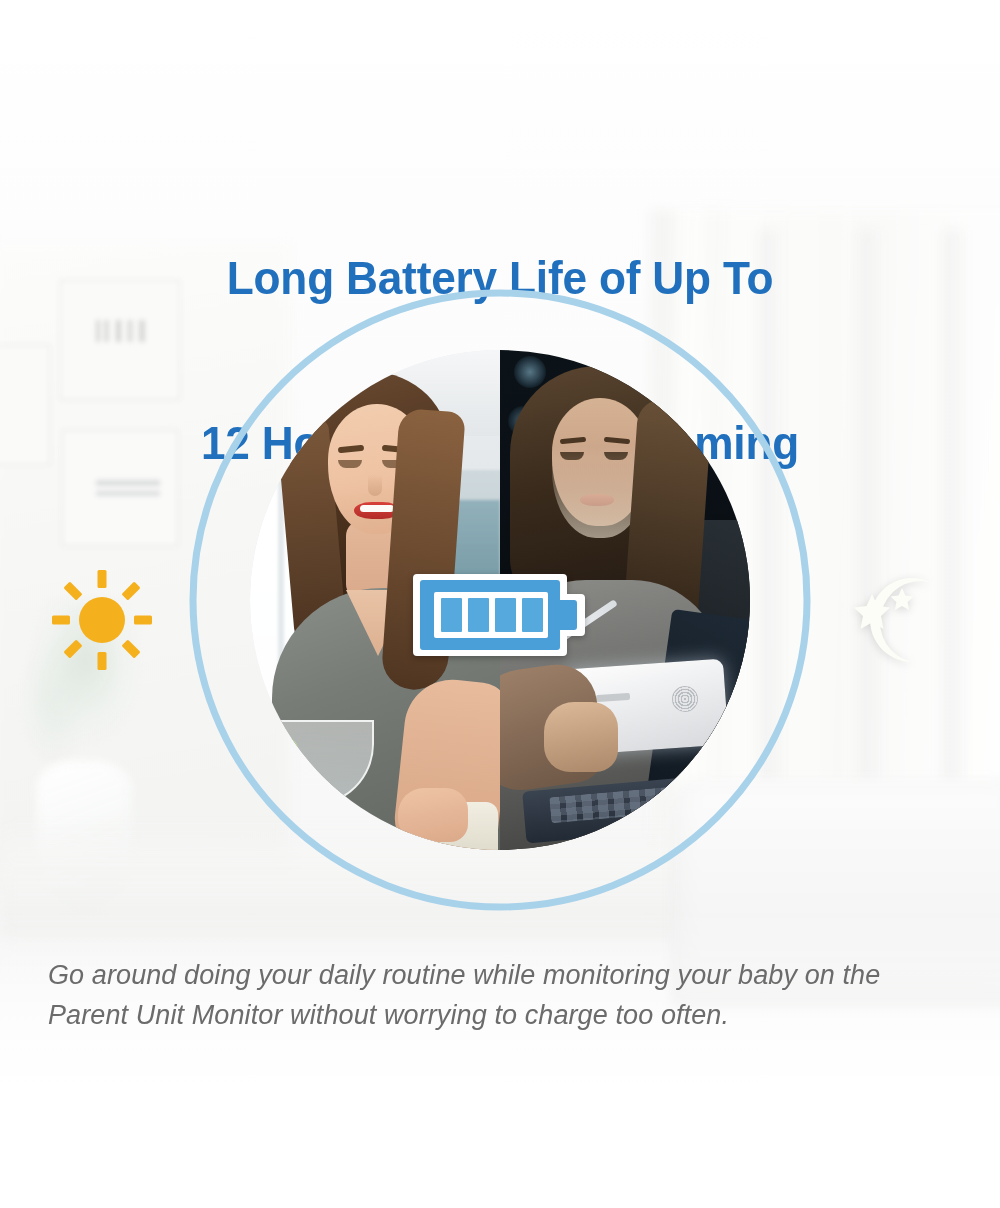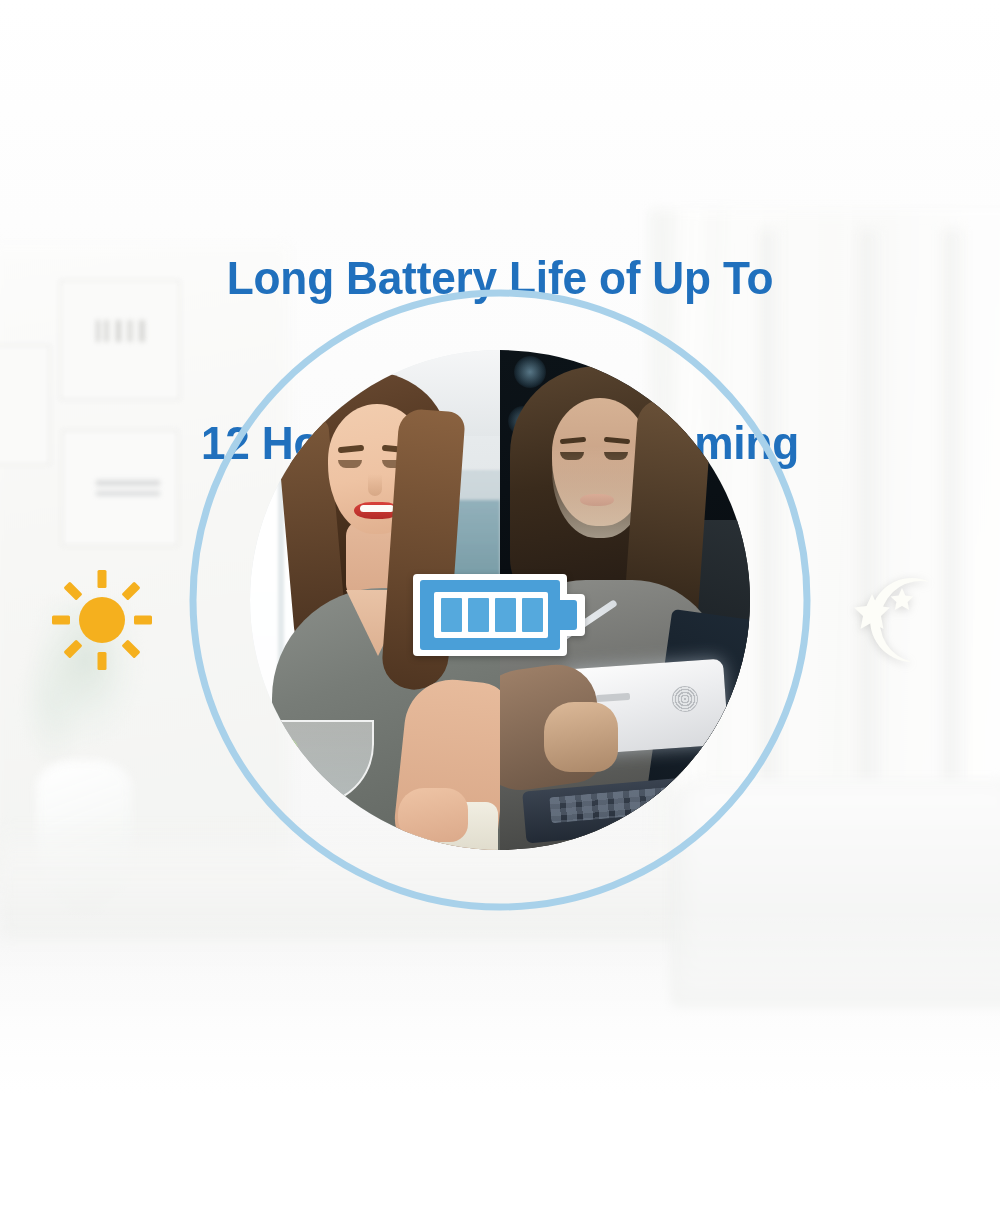--- a/index.html
+++ b/index.html
@@ -593,14 +593,18 @@
 
       <g fill="#55a9dd">
         <rect x="28" y="32" width="21" height="34" rx="1"></rect>
         <rect x="55" y="32" width="21" height="34" rx="1"></rect>
         <rect x="82" y="32" width="21" height="34" rx="1"></rect>
         <rect x="109" y="32" width="21" height="34" rx="1"></rect>
       </g>
     </svg>
   </div>
 
+  <div class="caption">
+    <span class="caption-line">Go around doing your daily routine while monitoring your baby on the</span>
+    <span class="caption-line">Parent Unit Monitor without worrying to charge too often.</span>
+  </div>
 
 </div>
 
 </body></html>

